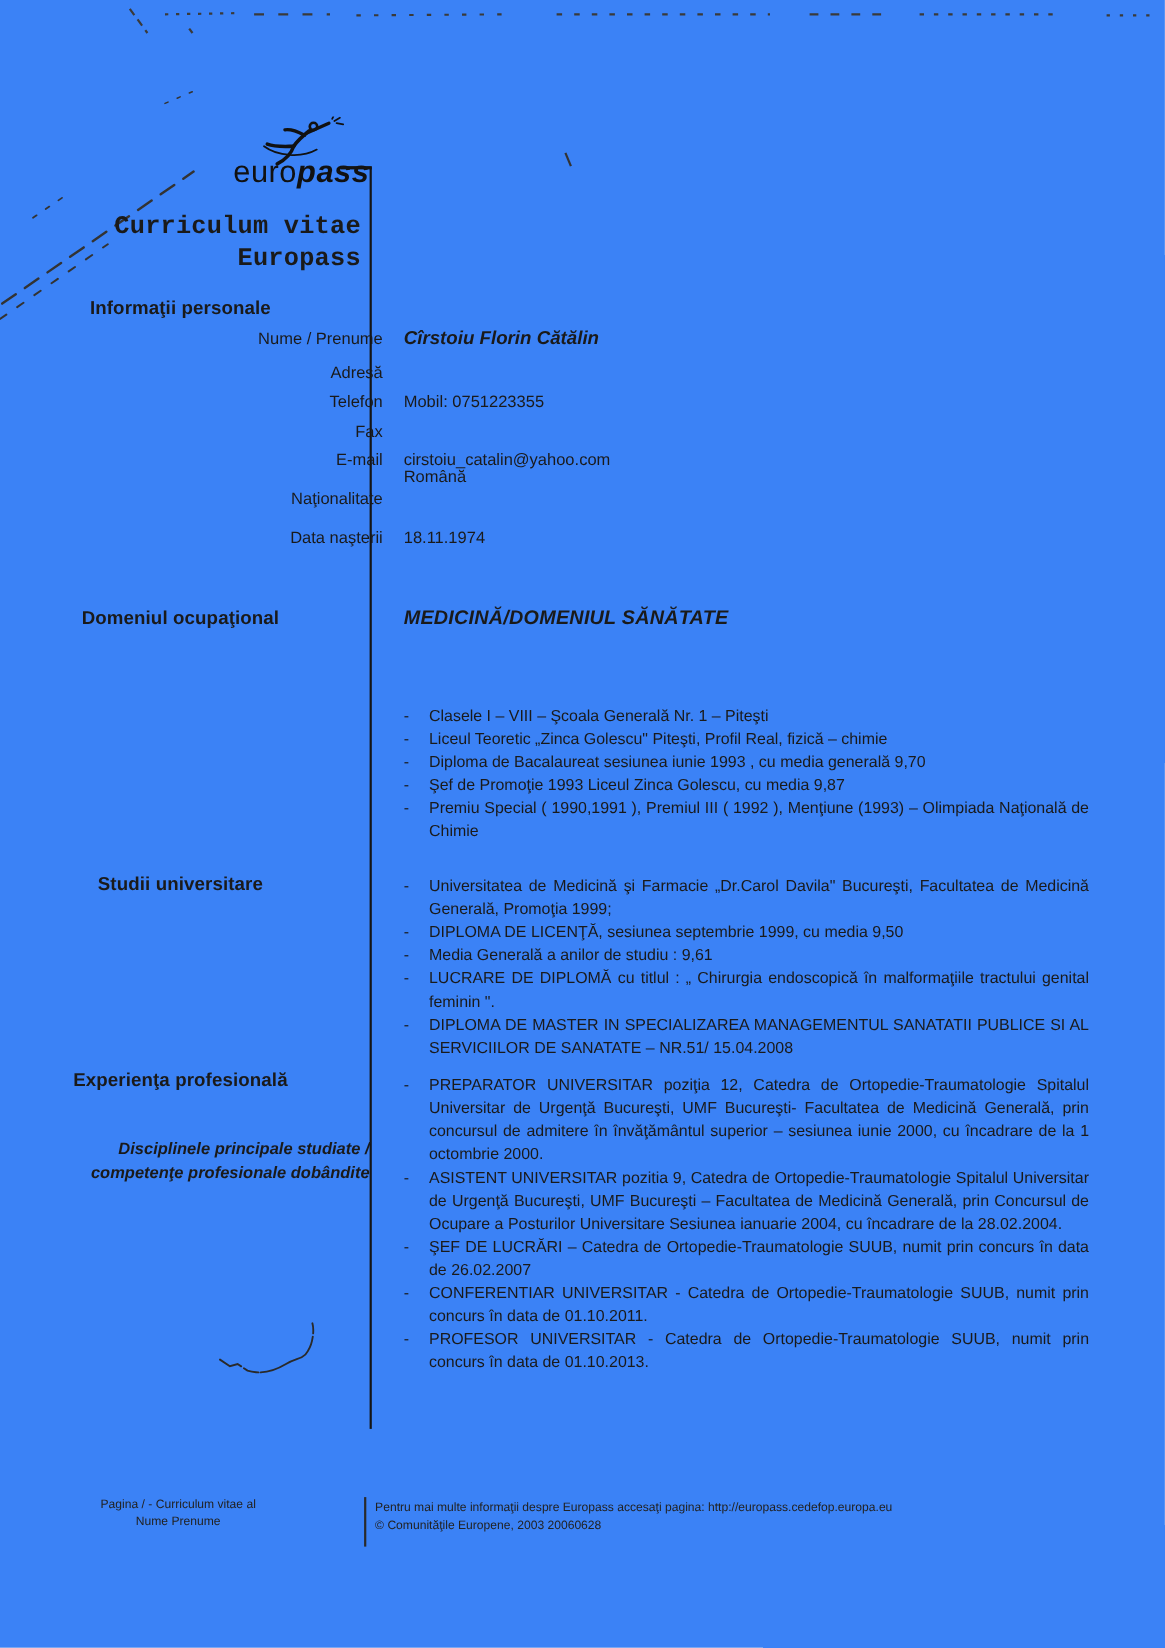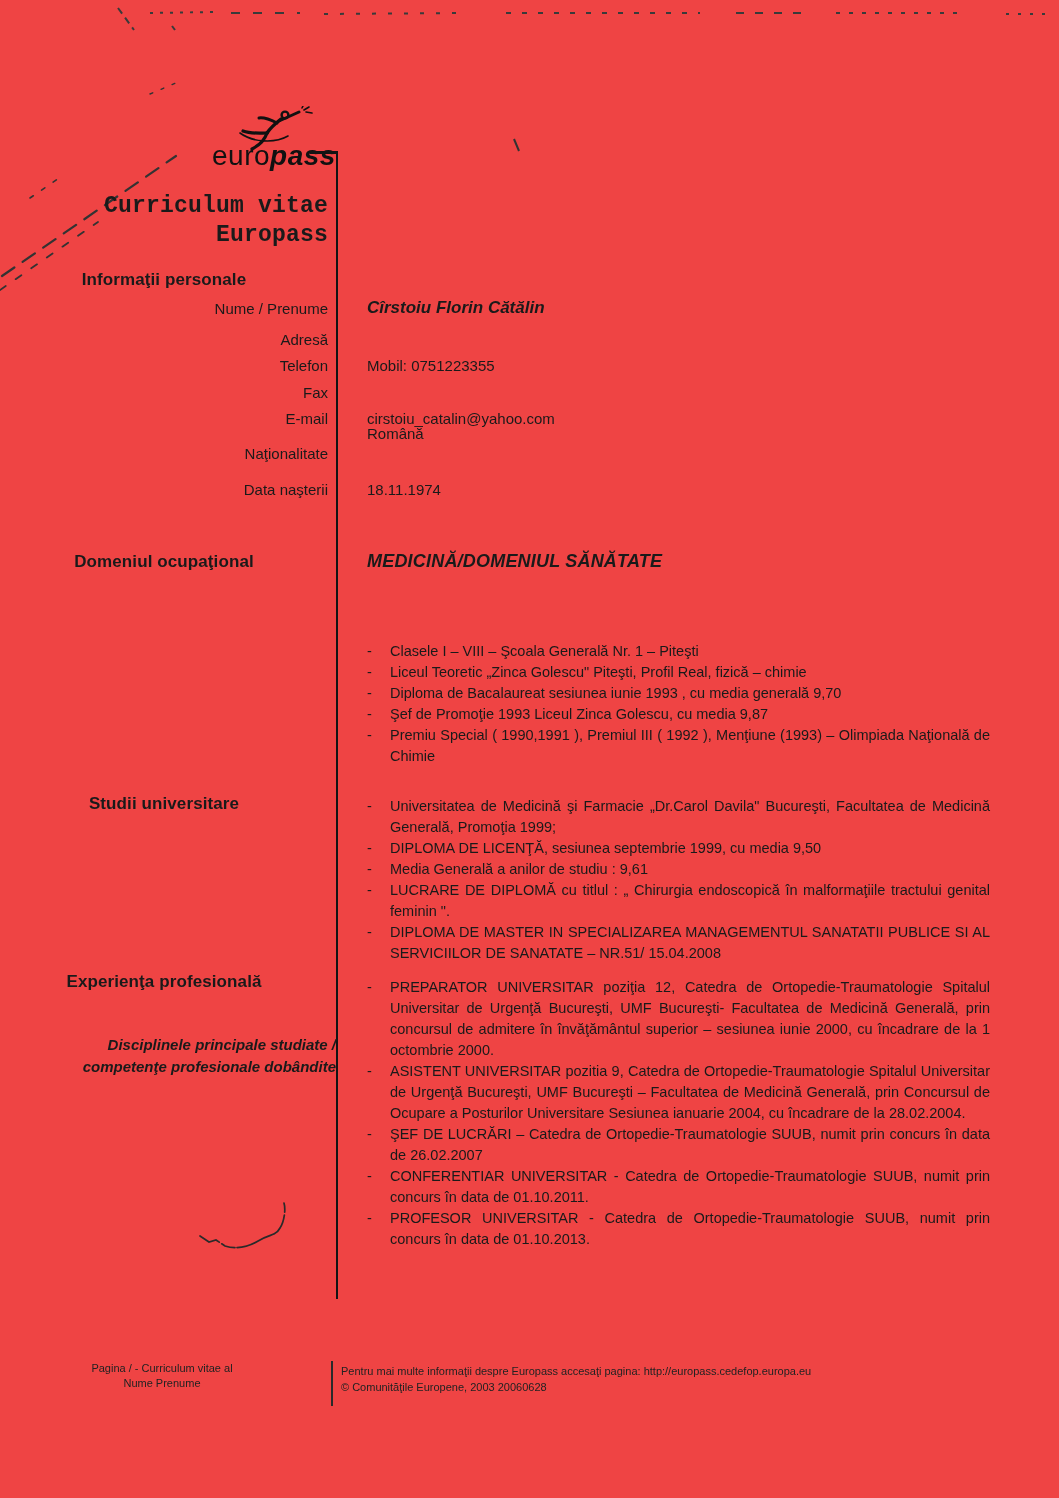--- a/index.html
+++ b/index.html
@@ -1,18 +1,18 @@
 <!DOCTYPE html>
 <html><head>
 <meta charset="utf-8">
 <style>
   html,body { margin:0; padding:0; background:#e8e8e8; }
   .page {
     position:relative; width:1059px; height:1498px; margin:0 auto;
-    background:#ef4444; overflow:hidden;
+    background:#3b82f6; overflow:hidden;
     font-family:"Liberation Sans", sans-serif; color:#1a1a1a;
   }
   svg { display:block; }
 
   
   .h-rule   { position:absolute; left:310px; top:151px; width:28px; height:3px; background:#141414; }
   .v-rule   { position:absolute; left:336px; top:152px; width:2px; height:1147px; background:#141414; }
   .f-rule   { position:absolute; left:331px; top:1361px; width:2px; height:45px; background:#2a2a2a; }
 
   
@@ -29,20 +29,21 @@
     position:absolute; left:0; top:192px; width:328px; text-align:right;
     font-size:23px; font-weight:700; line-height:29px; letter-spacing:.2px;font-family:Liberation Mono, monospace;
   }
   .shead {
     position:absolute; left:0; width:328px; text-align:center;
     font-size:17px; font-weight:700; letter-spacing:.1px;
   }
   .flabel {
     position:absolute; left:0; width:328px; text-align:right;
     font-size:15px;
+    padding-left:20px;
   }
   .sublabel {
     position:absolute; left:0; top:1034px; width:336px; text-align:right;
     font-size:15px; font-weight:700; font-style:italic; line-height:22px;
   }
 
   
   .value { position:absolute; left:347px; font-size:15px; white-space:nowrap;margin-left:20px; }
   .value.name { font-size:17px; font-weight:700; font-style:italic; }
   .value.occ  { font-size:18px; font-weight:700; font-style:italic; letter-spacing:.2px; }

